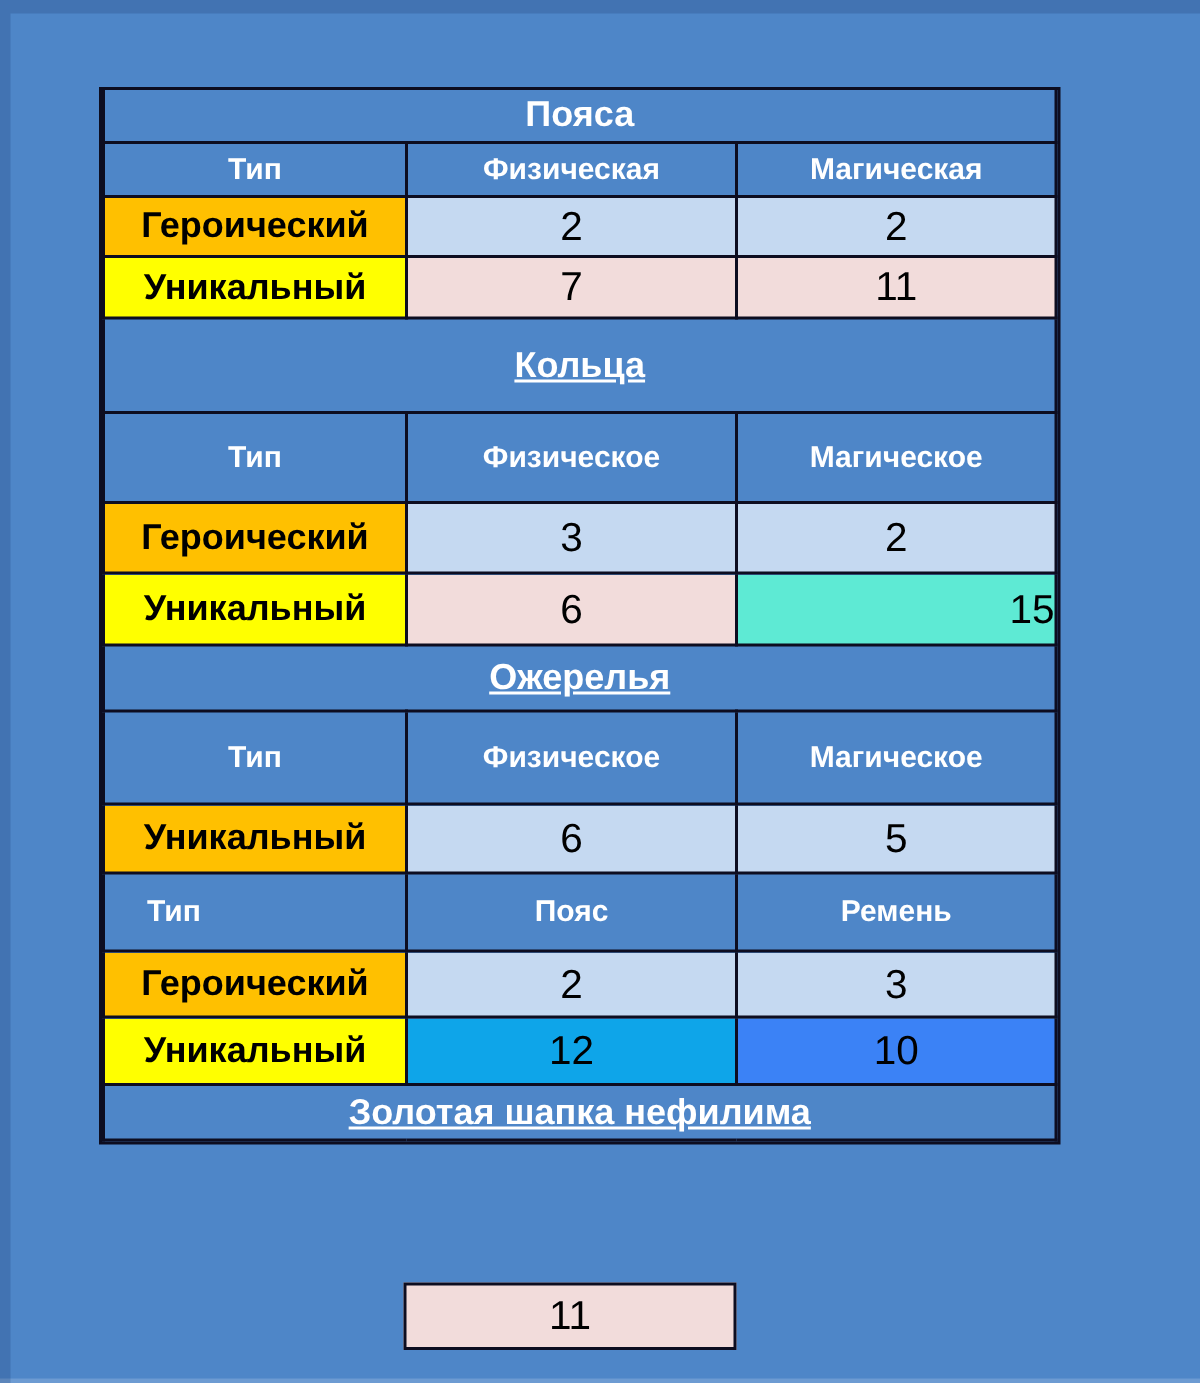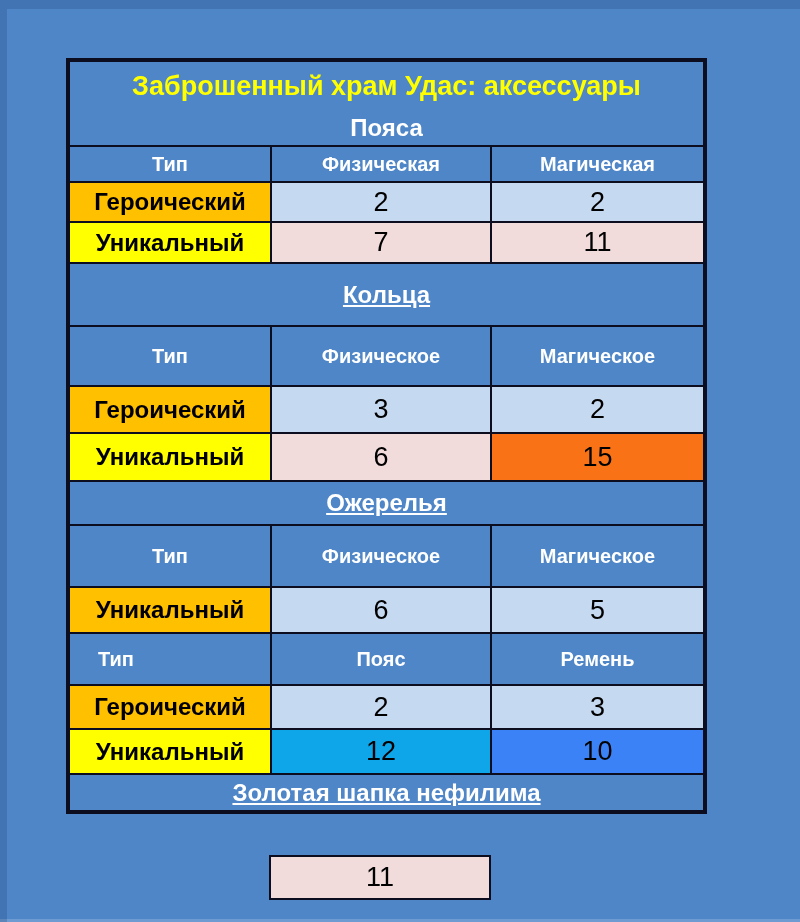--- a/index.html
+++ b/index.html
@@ -55,23 +55,20 @@
 
 <div class="stage">
   <table class="tbl">
     <colgroup>
         <col style="width:202px">
         <col style="width:220px">
         <col style="width:213px">
       </colgroup>
 
     <tbody>
-        <tr style="height:50px">
-      <td colspan="3" class="title-cell">Заброшенный храм Удас: аксессуары</td>
-    </tr>
 
     <tr style="height:35px">
       <td colspan="3" class="section-cell">Пояса</td>
     </tr>
     <tr style="height:36px">
       <td class="colhead">Тип</td>
       <td class="colhead">Физическая</td>
       <td class="colhead">Магическая</td>
     </tr>
     <tr style="height:40px">
@@ -94,21 +91,21 @@
       <td class="colhead">Магическое</td>
     </tr>
     <tr style="height:47px">
       <td class="label-cell" style="background: rgb(255, 192, 0);">Героический</td>
       <td class="num-cell" style="background: rgb(197, 217, 241);">3</td>
       <td class="num-cell" style="background: rgb(197, 217, 241);">2</td>
     </tr>
     <tr style="height:48px">
       <td class="label-cell" style="background: rgb(255, 255, 0);">Уникальный</td>
       <td class="num-cell" style="background: rgb(242, 220, 219);">6</td>
-      <td class="num-cell" style="background: #f97316;">15</td>
+      <td class="num-cell" style="background: #5eead4; text-align: right;">15</td>
     </tr>
 
     <tr style="height:44px">
       <td colspan="3" class="section-cell bordered">Ожерелья</td>
     </tr>
     <tr style="height:62px">
       <td class="colhead">Тип</td>
       <td class="colhead">Физическое</td>
       <td class="colhead">Магическое</td>
     </tr>

